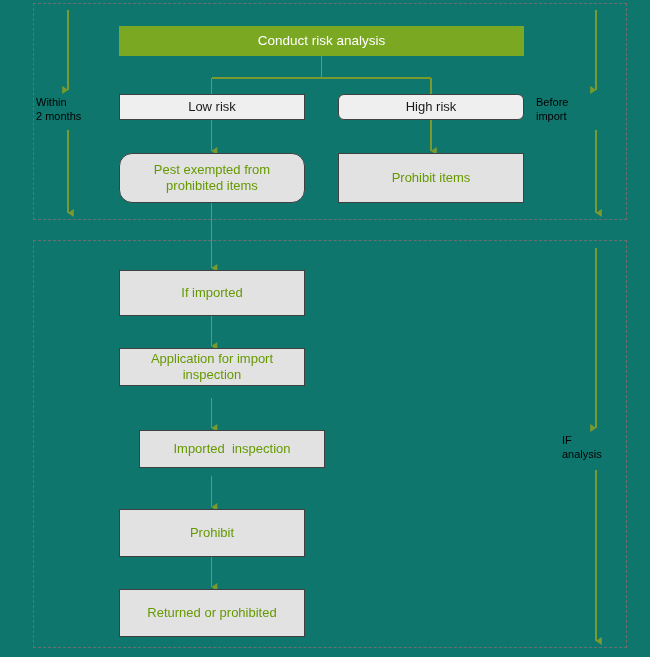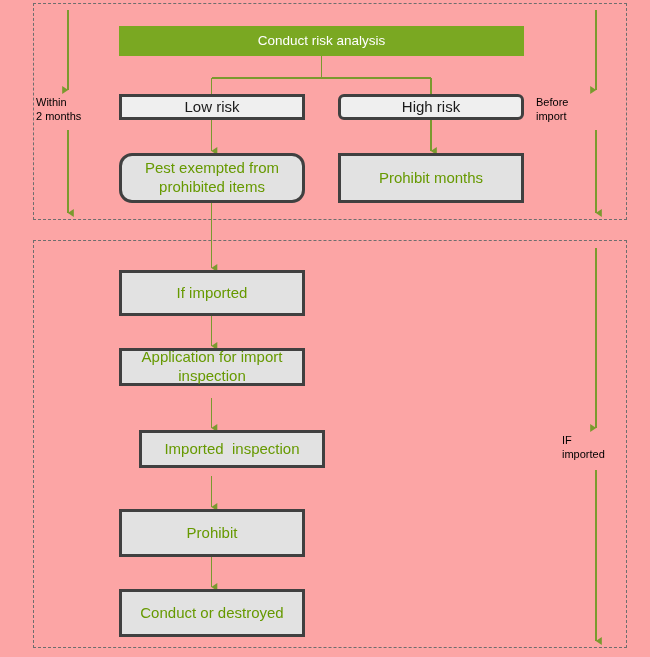--- a/index.html
+++ b/index.html
@@ -9,42 +9,42 @@
     background: #ffffff;
   }
   body {
     font-family: "Liberation Sans", sans-serif;
   }
 
   #diagram {
     position: relative;
     width: 650px;
     height: 657px;
-    background: #fca5a5;
+    background: #0f766e;
     overflow: hidden;
   }
 
   
   .panel {
     position: absolute;
     border: 1px dashed #6e6e6e;
     box-sizing: border-box;
     background: transparent;
   }
   #panel-before-import { left: 33px;  top: 3px;   width: 594px; height: 217px; }
   #panel-if-imported   { left: 33px;  top: 240px; width: 594px; height: 408px; }
 
   
   .box {
     position: absolute;
     box-sizing: border-box;
     background: #e2e2e2;
-    border: 3px solid #404040;
+    border: 1px solid #404040;
     color: #669900;
-    font-size: 15px;
+    font-size: 13px;
     line-height: 1.25;
     display: flex;
     align-items: center;
     justify-content: center;
     text-align: center;
     white-space: pre;
   }
   .box.light {
     background: #efefef;
     color: #1a1a1a;
@@ -143,35 +143,35 @@
 
   <div class="box header" id="box-conduct-risk-analysis">Conduct risk analysis</div>
 
   <div class="box light" id="box-low-risk">Low risk</div>
 
   <div class="box light" id="box-high-risk">High risk</div>
 
   <div class="box" id="box-pest-exempted">Pest exempted from
 prohibited items</div>
 
-  <div class="box" id="box-prohibit-import">Prohibit months</div>
+  <div class="box" id="box-prohibit-import">Prohibit items</div>
 
   <div class="box" id="box-if-imported">If imported</div>
 
   <div class="box" id="box-application">Application for import
 inspection</div>
 
   <div class="box" id="box-imported-inspection">Imported  inspection</div>
 
   <div class="box" id="box-approved">Prohibit</div>
 
-  <div class="box" id="box-returned-destroyed">Conduct or destroyed</div>
+  <div class="box" id="box-returned-destroyed">Returned or prohibited</div>
 
   <div class="side-label" id="label-within-2-months">Within
 2 months</div>
 
   <div class="side-label" id="label-before-import">Before
 import</div>
 
   <div class="side-label" id="label-if-imported">IF
-imported</div>
+analysis</div>
 
 </div>
 
 </body></html>

